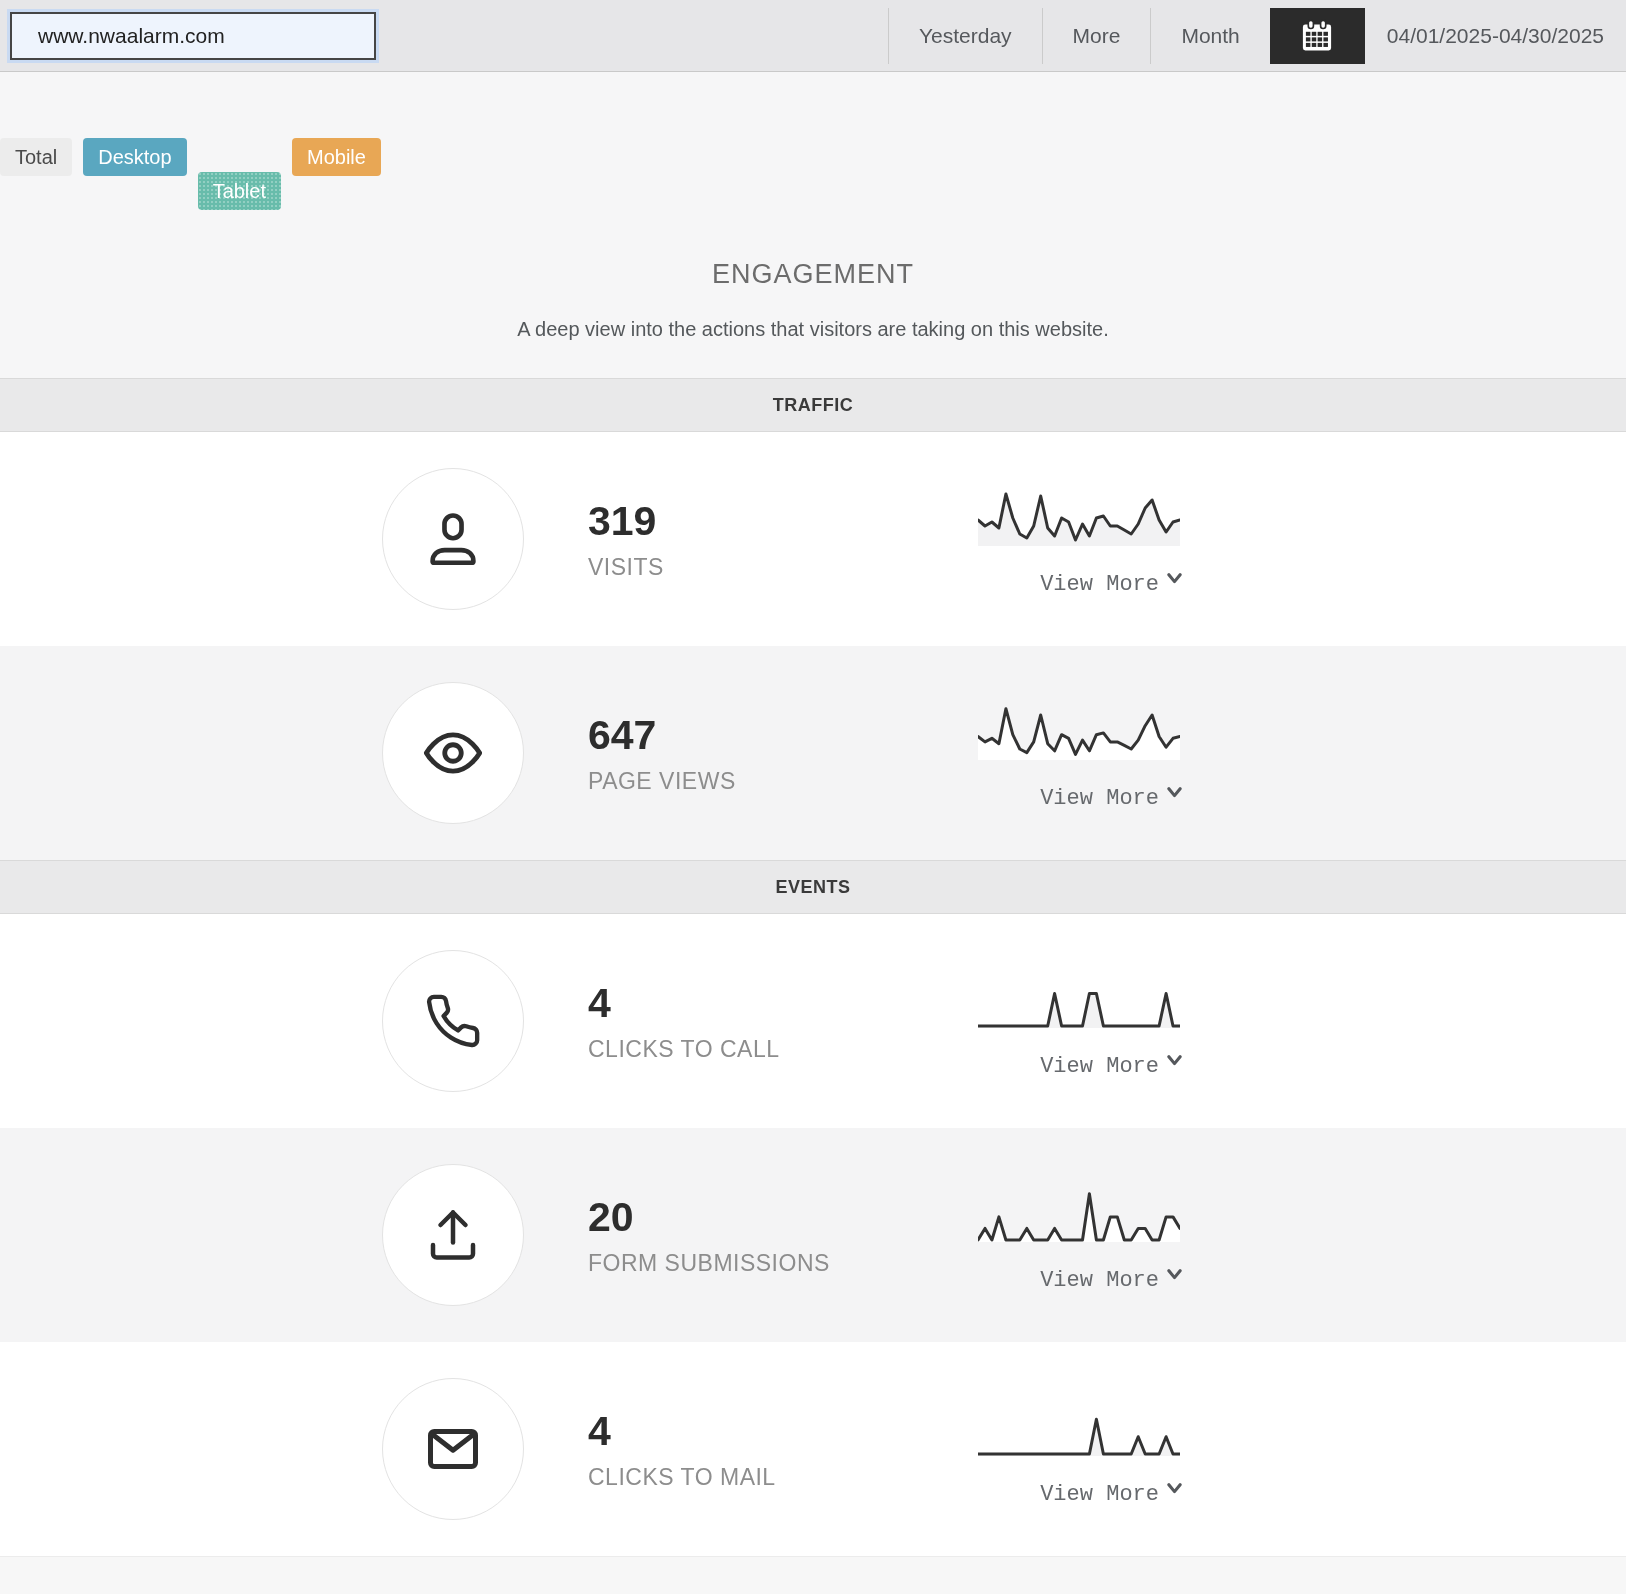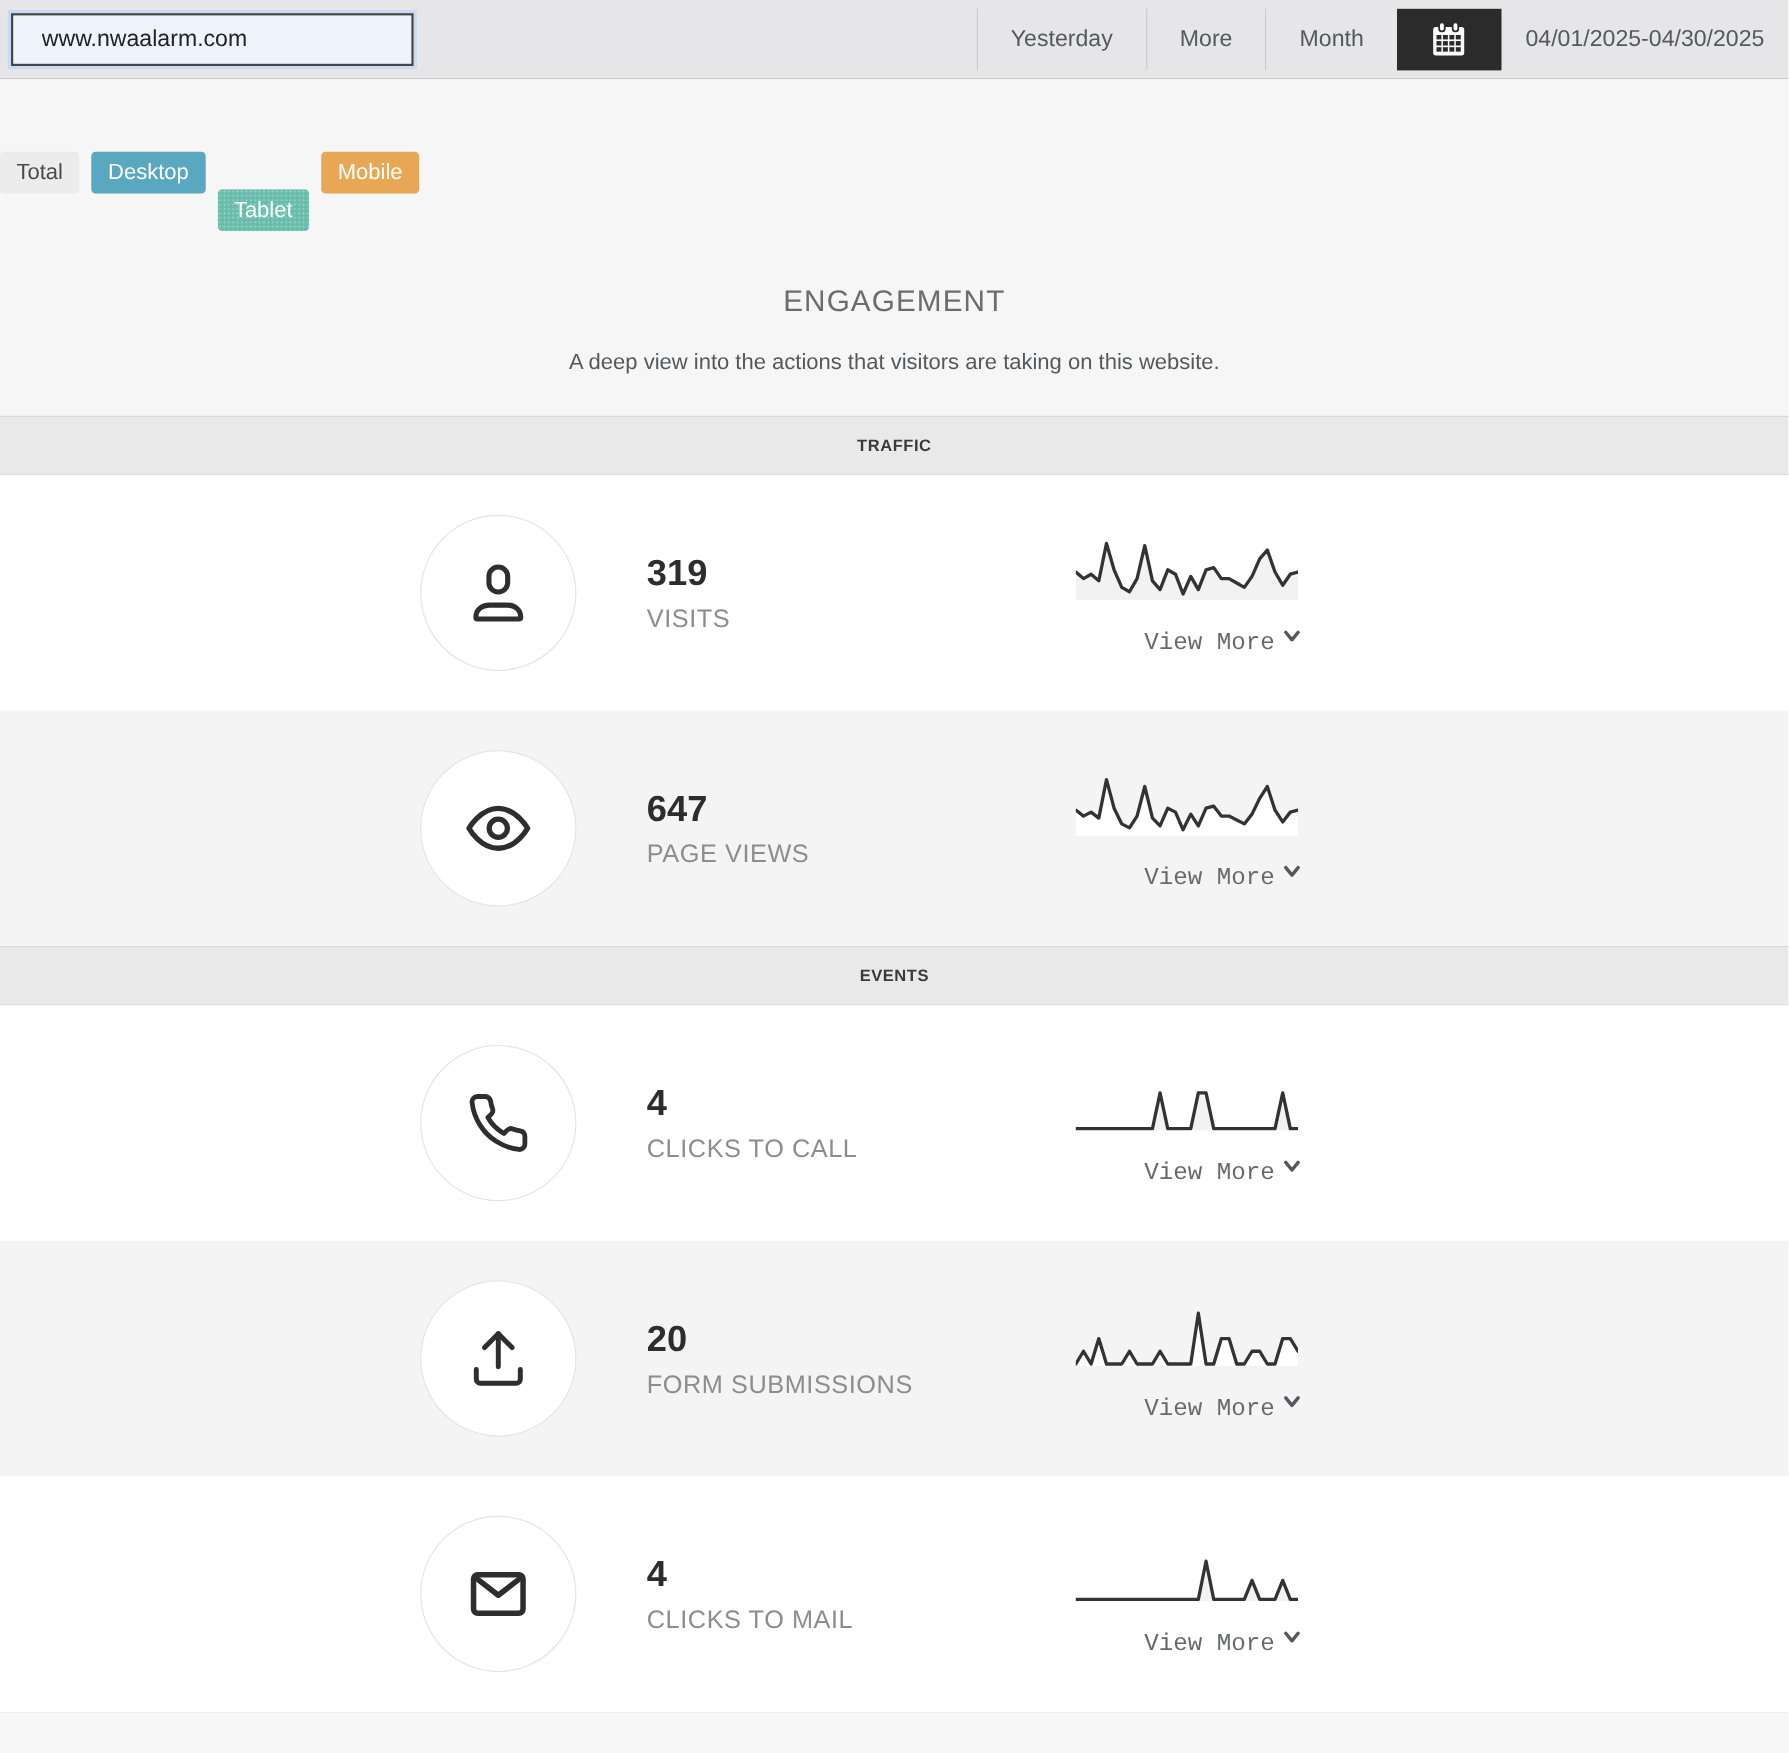--- a/index.html
+++ b/index.html
@@ -34,33 +34,33 @@
   .filter-btn.textured {
     background-image:radial-gradient(rgba(255,255,255,.28) 1px, transparent 1.1px);
     background-size:4px 4px;
   }
   .engagement-title { margin-top:49px; font-size:27px; font-weight:400; color:#6c6c6c; letter-spacing:1px; }
   .engagement-sub { margin-top:28px; font-size:20px; color:#54585b; }
   
   .band {
     height:54px; background:#e9e9ea; border-top:1px solid #d9d9d9; border-bottom:1px solid #d9d9d9;
     display:flex; align-items:center; justify-content:center;
-    font-weight:bold; font-size:15px; color:#3a3a3a; letter-spacing:.5px;
+    font-weight:bold; font-size:18px; color:#3a3a3a; letter-spacing:.5px;
   }
   
   .metric-row { height:214px; position:relative; background:#ffffff; }
   .metric-row.alt { background:#f4f4f5; }
   .icon-circle {
     position:absolute; left:382px; top:50%; transform:translateY(-50%);
     width:142px; height:142px; border-radius:50%;
     background:#fff; border:1px solid #e3e3e3;
     display:flex; align-items:center; justify-content:center;
   }
   .metric-text { position:absolute; left:588px; top:50%; transform:translateY(-50%); }
-  .metric-value { font-size:33px; font-weight:bold; color:#2d2d2d; }
+  .metric-value { font-size:41px; font-weight:bold; color:#2d2d2d; }
   .metric-label { font-size:23px; color:#8d8d8d; margin-top:9px; letter-spacing:.5px; }
   .metric-right { position:absolute; left:978px; top:56px; width:204px; }
   .spark { width:202px; height:58px; }
   .view-more {
     margin-top:26px; display:flex; justify-content:flex-end; gap:8px;
     color:#66696d; font-size:22px; cursor:pointer;font-family:Liberation Mono, monospace;
   }
   .footer-band { height:38px; background:#f7f7f7; border-top:1px solid #ececec; }
   svg { display:block; }
 </style>

